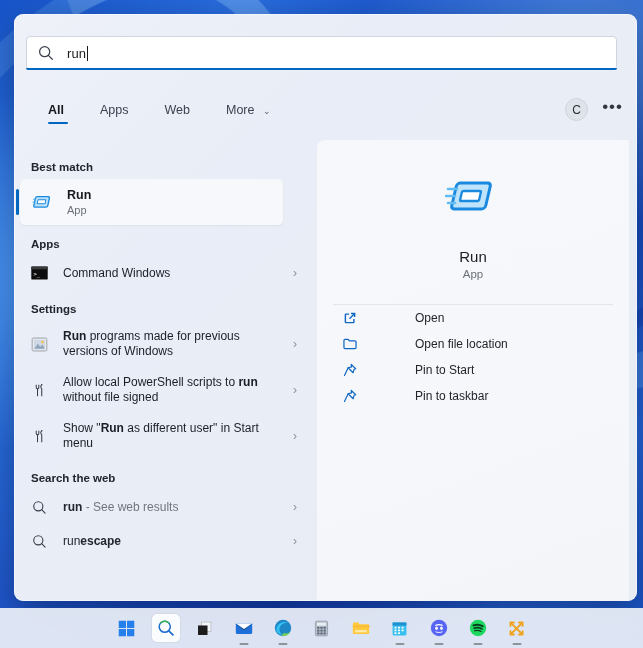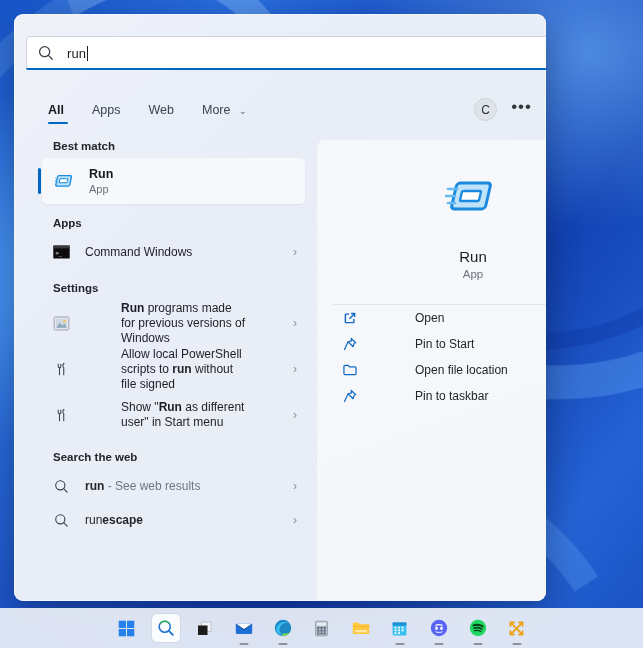--- a/index.html
+++ b/index.html
@@ -44,21 +44,21 @@
          transform: rotate(-10deg); }
   .rb5 { left: 120px; bottom: -330px; width: 520px; height: 520px;
          border: 28px solid rgba(110,180,255,.4); border-color: rgba(115,185,255,.45) transparent transparent transparent;
          transform: rotate(12deg); }
 
   
   #search-panel {
     position: absolute;
     left: 14px;
     top: 14px;
-    width: 532px;
+    width: 623px;
     height: 587px;
     border-radius: 9px;
     background: linear-gradient(135deg, #eef1f8 0%, #e8edf7 35%, #e9eef6 60%, #e6ebf4 100%);
     box-shadow: 0 10px 34px rgba(0,0,0,0.32), 0 0 0 1px rgba(255,255,255,0.45) inset;
     overflow: hidden;
   }
 
   
   #search-box-wrap {
     position: absolute;
@@ -98,21 +98,21 @@
     vertical-align: -3px;
     margin-left: 1px;
   }
 
   
   #tabs {
     position: absolute;
     left: 30px; top: 86px;
     display: flex;
     align-items: center;
-    gap: 0;
+    gap: 8px;
   }
   .tab {
     position: relative;
     font-size: 12.5px;
     color: #3d4250;
     padding: 3px 14px 9px 14px;
     cursor: default;
     white-space: nowrap;
   }
   .tab:first-child { padding-left: 4px; }
@@ -148,24 +148,24 @@
     font-size: 17px;
     letter-spacing: 1px;
     line-height: 10px;
     cursor: default;
     padding-bottom: 5px;
   }
 
   
   #results-left {
     position: absolute;
-    left: 0; top: 113px;
+    left: 0; top: 134px;
     width: 303px;
     height: 461px;
-    padding: 0 9px 0 24px;
+    padding: 0 9px 0 2px;
     overflow: hidden;
   }
   #results-right {
     position: absolute;
     left: 303px; top: 126px;
     width: 312px; height: 461px;
     background: linear-gradient(160deg, #f7f8fb 0%, #f5f7fa 60%, #f3f5f9 100%);
     border-radius: 8px 0 0 0;
   }
 
@@ -179,21 +179,21 @@
   
   .result-row {
     display: flex;
     align-items: center;
     height: 34px;
     border-radius: 5px;
     padding: 0 6px 0 12px;
     cursor: default;
     position: relative;
   }
-  .result-row.tall { height: 46px; align-items: center; gap: 36px; }
+  .result-row.tall { height: 46px; align-items: center; }
   .result-row .ricon {
     width: 22px; height: 22px;
     flex: none;
     margin-right: 13px;
     display: flex; align-items: center; justify-content: center;
   }
   .result-row .rtext {
     font-size: 12px;
     color: #1c1f26;
     line-height: 15px;
@@ -509,36 +509,36 @@
           <path d="M3 5.2 a1.4 1.4 0 0 1 1.4 -1.4 H8 v1.6 H4.6 v8 h8 V10 h1.6 v3.6 A1.4 1.4 0 0 1 12.8 15 H4.4 A1.4 1.4 0 0 1 3 13.6 Z" fill="#1168c4"></path>
           <path d="M10.2 3.2 H15 v4.8 h-1.5 V5.8 l-4.5 4.5 -1.1 -1.1 4.5 -4.5 h-2.2 Z" fill="#1168c4"></path>
         </svg>
       </span>
       <span class="alabel">Open</span>
     </div>
 
     <div class="action-row">
       <span class="aicon">
         <svg viewBox="0 0 18 18" width="16" height="16">
+          <path d="M2.2 5.2 a1.3 1.3 0 0 1 1.3 -1.3 H7 l1.5 1.6 h6 a1.3 1.3 0 0 1 1.3 1.3 v6.1 a1.3 1.3 0 0 1 -1.3 1.3 H3.5 A1.3 1.3 0 0 1 2.2 12.9 Z" fill="none" stroke="#1168c4" stroke-width="1.4" stroke-linejoin="round"></path>
+        </svg>
+      </span>
+      <span class="alabel">Open file location</span>
+    </div>
+
+    <div class="action-row">
+      <span class="aicon">
+        <svg viewBox="0 0 18 18" width="16" height="16">
           <g stroke="#1168c4" stroke-width="1.35" fill="none" stroke-linejoin="round" stroke-linecap="round">
             <path d="M10.4 2.6 l5 5 -1.8 0.6 -1.1 3.9 -5.6 -5.6 3.9 -1.1 Z"></path>
             <line x1="6.9" y1="6.5" x2="2.8" y2="15.2"></line>
           </g>
         </svg>
       </span>
       <span class="alabel">Pin to Start</span>
-    </div>
-
-    <div class="action-row">
-      <span class="aicon">
-        <svg viewBox="0 0 18 18" width="16" height="16">
-          <path d="M2.2 5.2 a1.3 1.3 0 0 1 1.3 -1.3 H7 l1.5 1.6 h6 a1.3 1.3 0 0 1 1.3 1.3 v6.1 a1.3 1.3 0 0 1 -1.3 1.3 H3.5 A1.3 1.3 0 0 1 2.2 12.9 Z" fill="none" stroke="#1168c4" stroke-width="1.4" stroke-linejoin="round"></path>
-        </svg>
-      </span>
-      <span class="alabel">Open file location</span>
     </div>
 
     <div class="action-row">
       <span class="aicon">
         <svg viewBox="0 0 18 18" width="16" height="16">
           <g stroke="#1168c4" stroke-width="1.35" fill="none" stroke-linejoin="round" stroke-linecap="round">
             <path d="M10.4 2.6 l5 5 -1.8 0.6 -1.1 3.9 -5.6 -5.6 3.9 -1.1 Z"></path>
             <line x1="6.9" y1="6.5" x2="2.8" y2="15.2"></line>
           </g>
         </svg>

